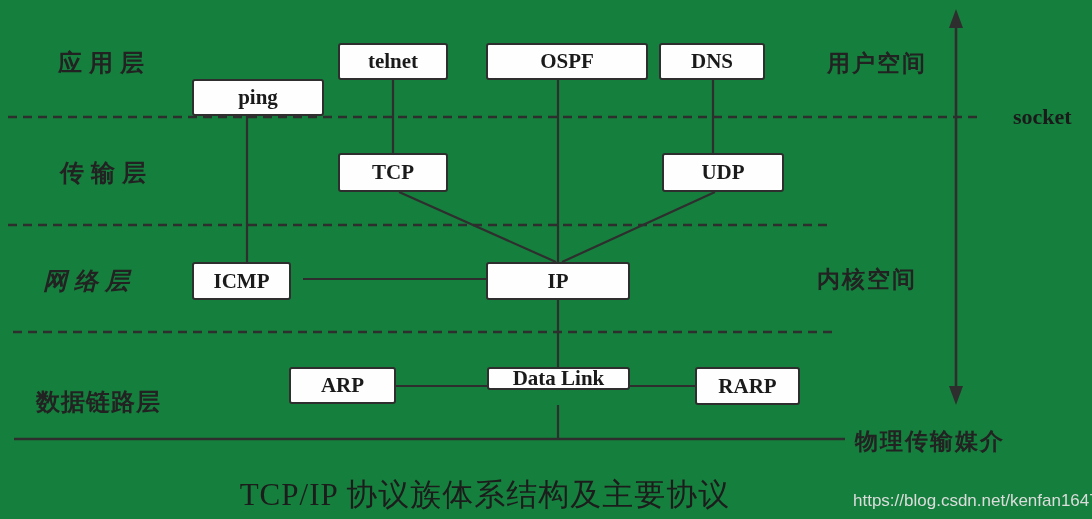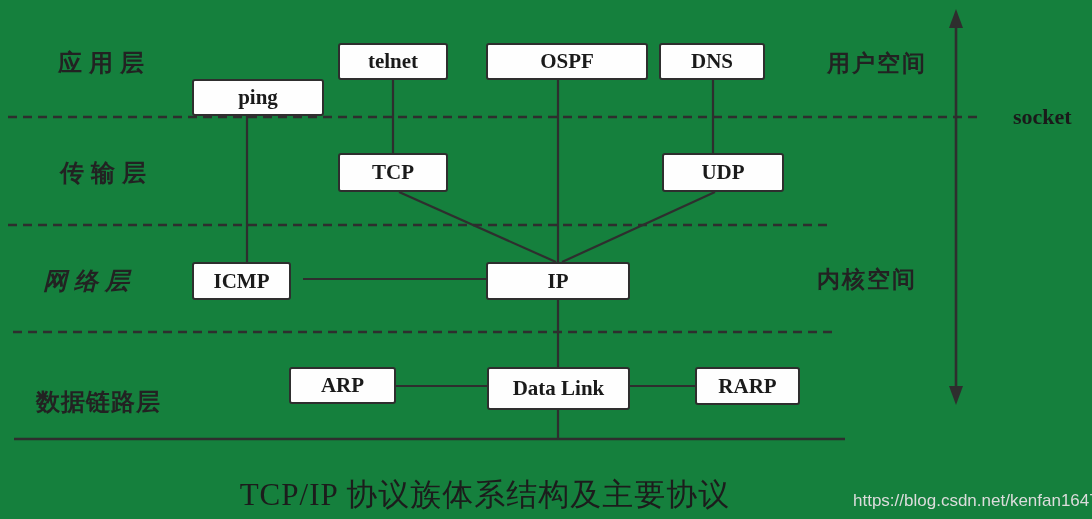--- a/index.html
+++ b/index.html
@@ -91,21 +91,21 @@
   
   #box-ping     { left: 192px; top: 43px;  width: 132px; height: 37px; margin-top: 36px; }
   #box-telnet   { left: 338px; top: 43px;  width: 110px; height: 37px; }
   #box-ospf     { left: 486px; top: 43px;  width: 162px; height: 37px; }
   #box-dns      { left: 659px; top: 43px;  width: 106px; height: 37px; }
   #box-tcp      { left: 338px; top: 153px; width: 110px; height: 39px; }
   #box-udp      { left: 662px; top: 153px; width: 122px; height: 39px; }
   #box-icmp     { left: 192px; top: 262px; width: 99px; height: 38px; }
   #box-ip       { left: 486px; top: 262px; width: 144px; height: 38px; }
   #box-arp      { left: 289px; top: 367px; width: 107px; height: 37px; }
-  #box-datalink { left: 487px; top: 367px; width: 143px; height: 43px; }
+  #box-datalink { left: 487px; top: 367px; width: 143px; height: 23px; }
   #box-rarp     { left: 695px; top: 367px; width: 105px; height: 38px; }
   
   #label-application { left: 58px;  top: 47px;  }
   #label-transport   { left: 60px;  top: 157px; }
   #label-network     { left: 43px;  top: 265px; font-style: italic; }
   #label-datalink    { left: 36px;  top: 371px; }
   #label-userspace   { left: 827px; top: 48px;  }
   #label-kernelspace { left: 817px; top: 264px; }
   #label-physical    { left: 855px; top: 426px; }
   #socket-label      { left: 1013px; top: 104px; }
@@ -145,20 +145,21 @@
   </svg>
 
   <div class="layer-label spaced" id="label-application">应用层</div>
   <div class="layer-label spaced" id="label-transport">传输层</div>
   <div class="layer-label spaced" id="label-network">网络层</div>
   <div class="layer-label tight" id="label-datalink">数据链路层</div>
 
   <div class="side-label" id="label-userspace">用户空间</div>
   <div id="socket-label">socket</div>
   <div class="side-label" id="label-kernelspace">内核空间</div>
+  <div class="side-label" id="label-physical">物理传输媒介</div>
 
   <div class="pbox" id="box-ping">ping</div>
   <div class="pbox" id="box-telnet">telnet</div>
   <div class="pbox" id="box-ospf">OSPF</div>
   <div class="pbox" id="box-dns">DNS</div>
   <div class="pbox" id="box-tcp">TCP</div>
   <div class="pbox" id="box-udp">UDP</div>
   <div class="pbox" id="box-icmp">ICMP</div>
   <div class="pbox" id="box-ip">IP</div>
   <div class="pbox" id="box-arp">ARP</div>

